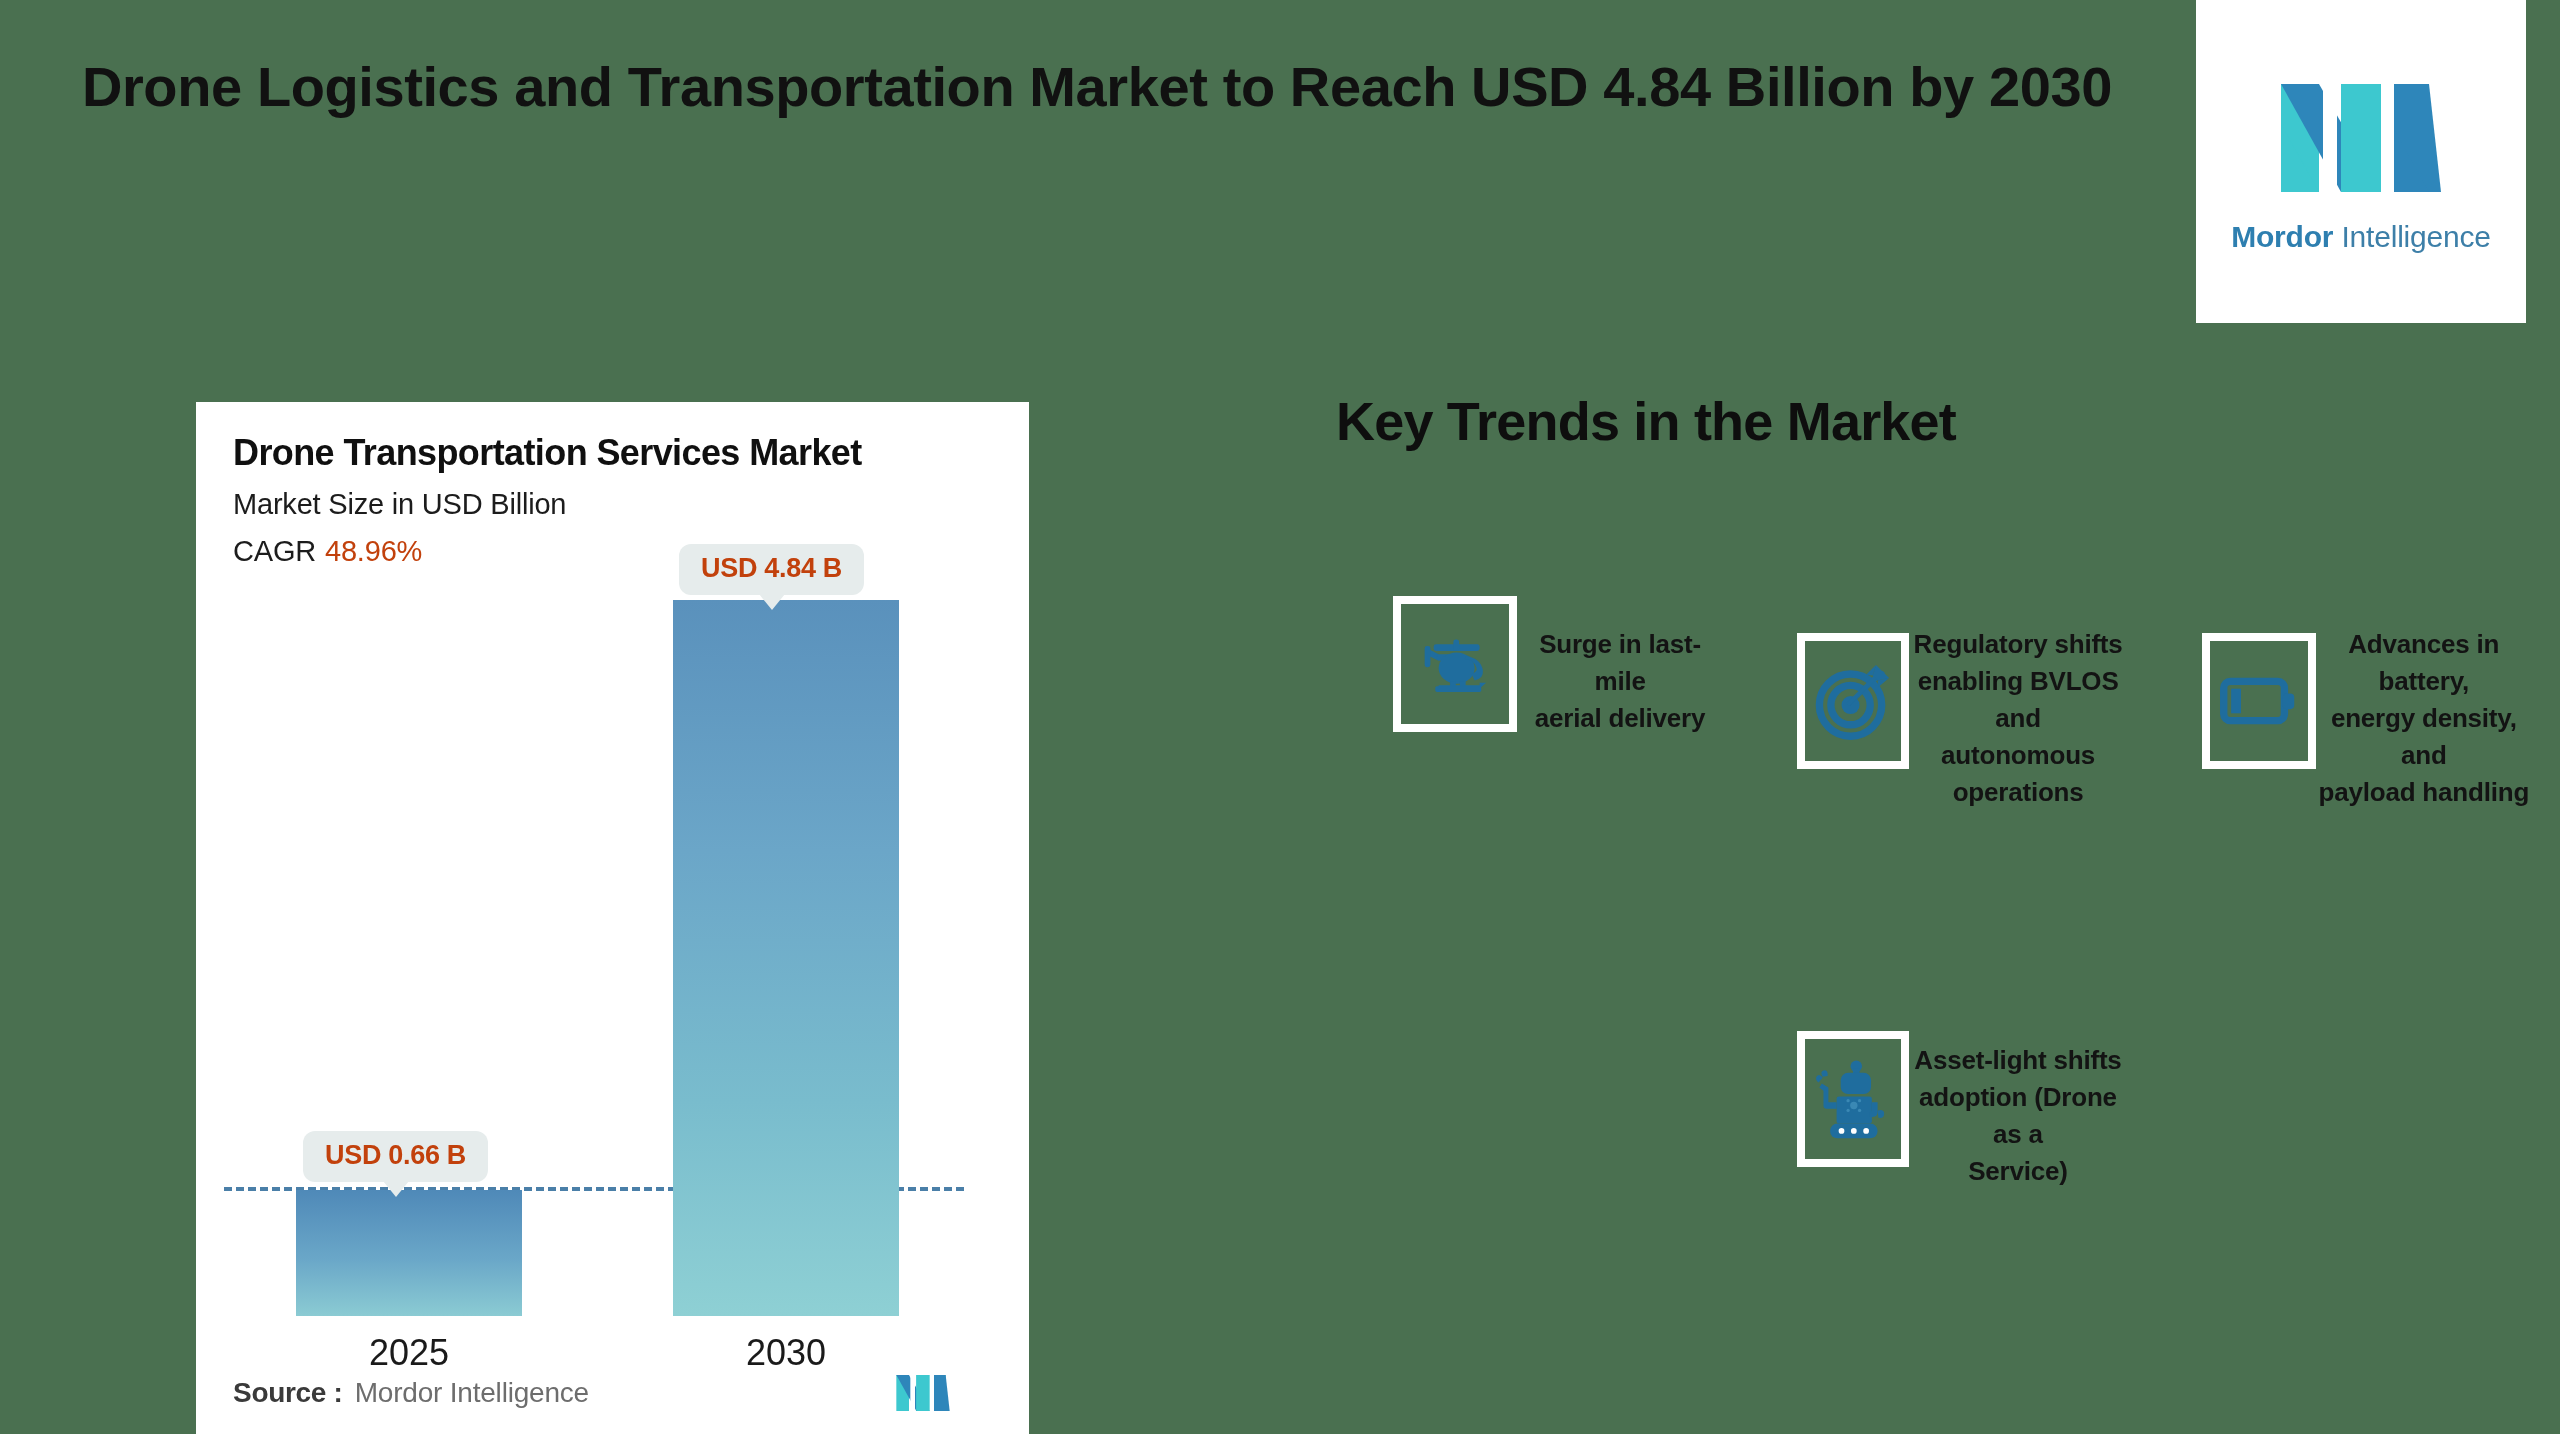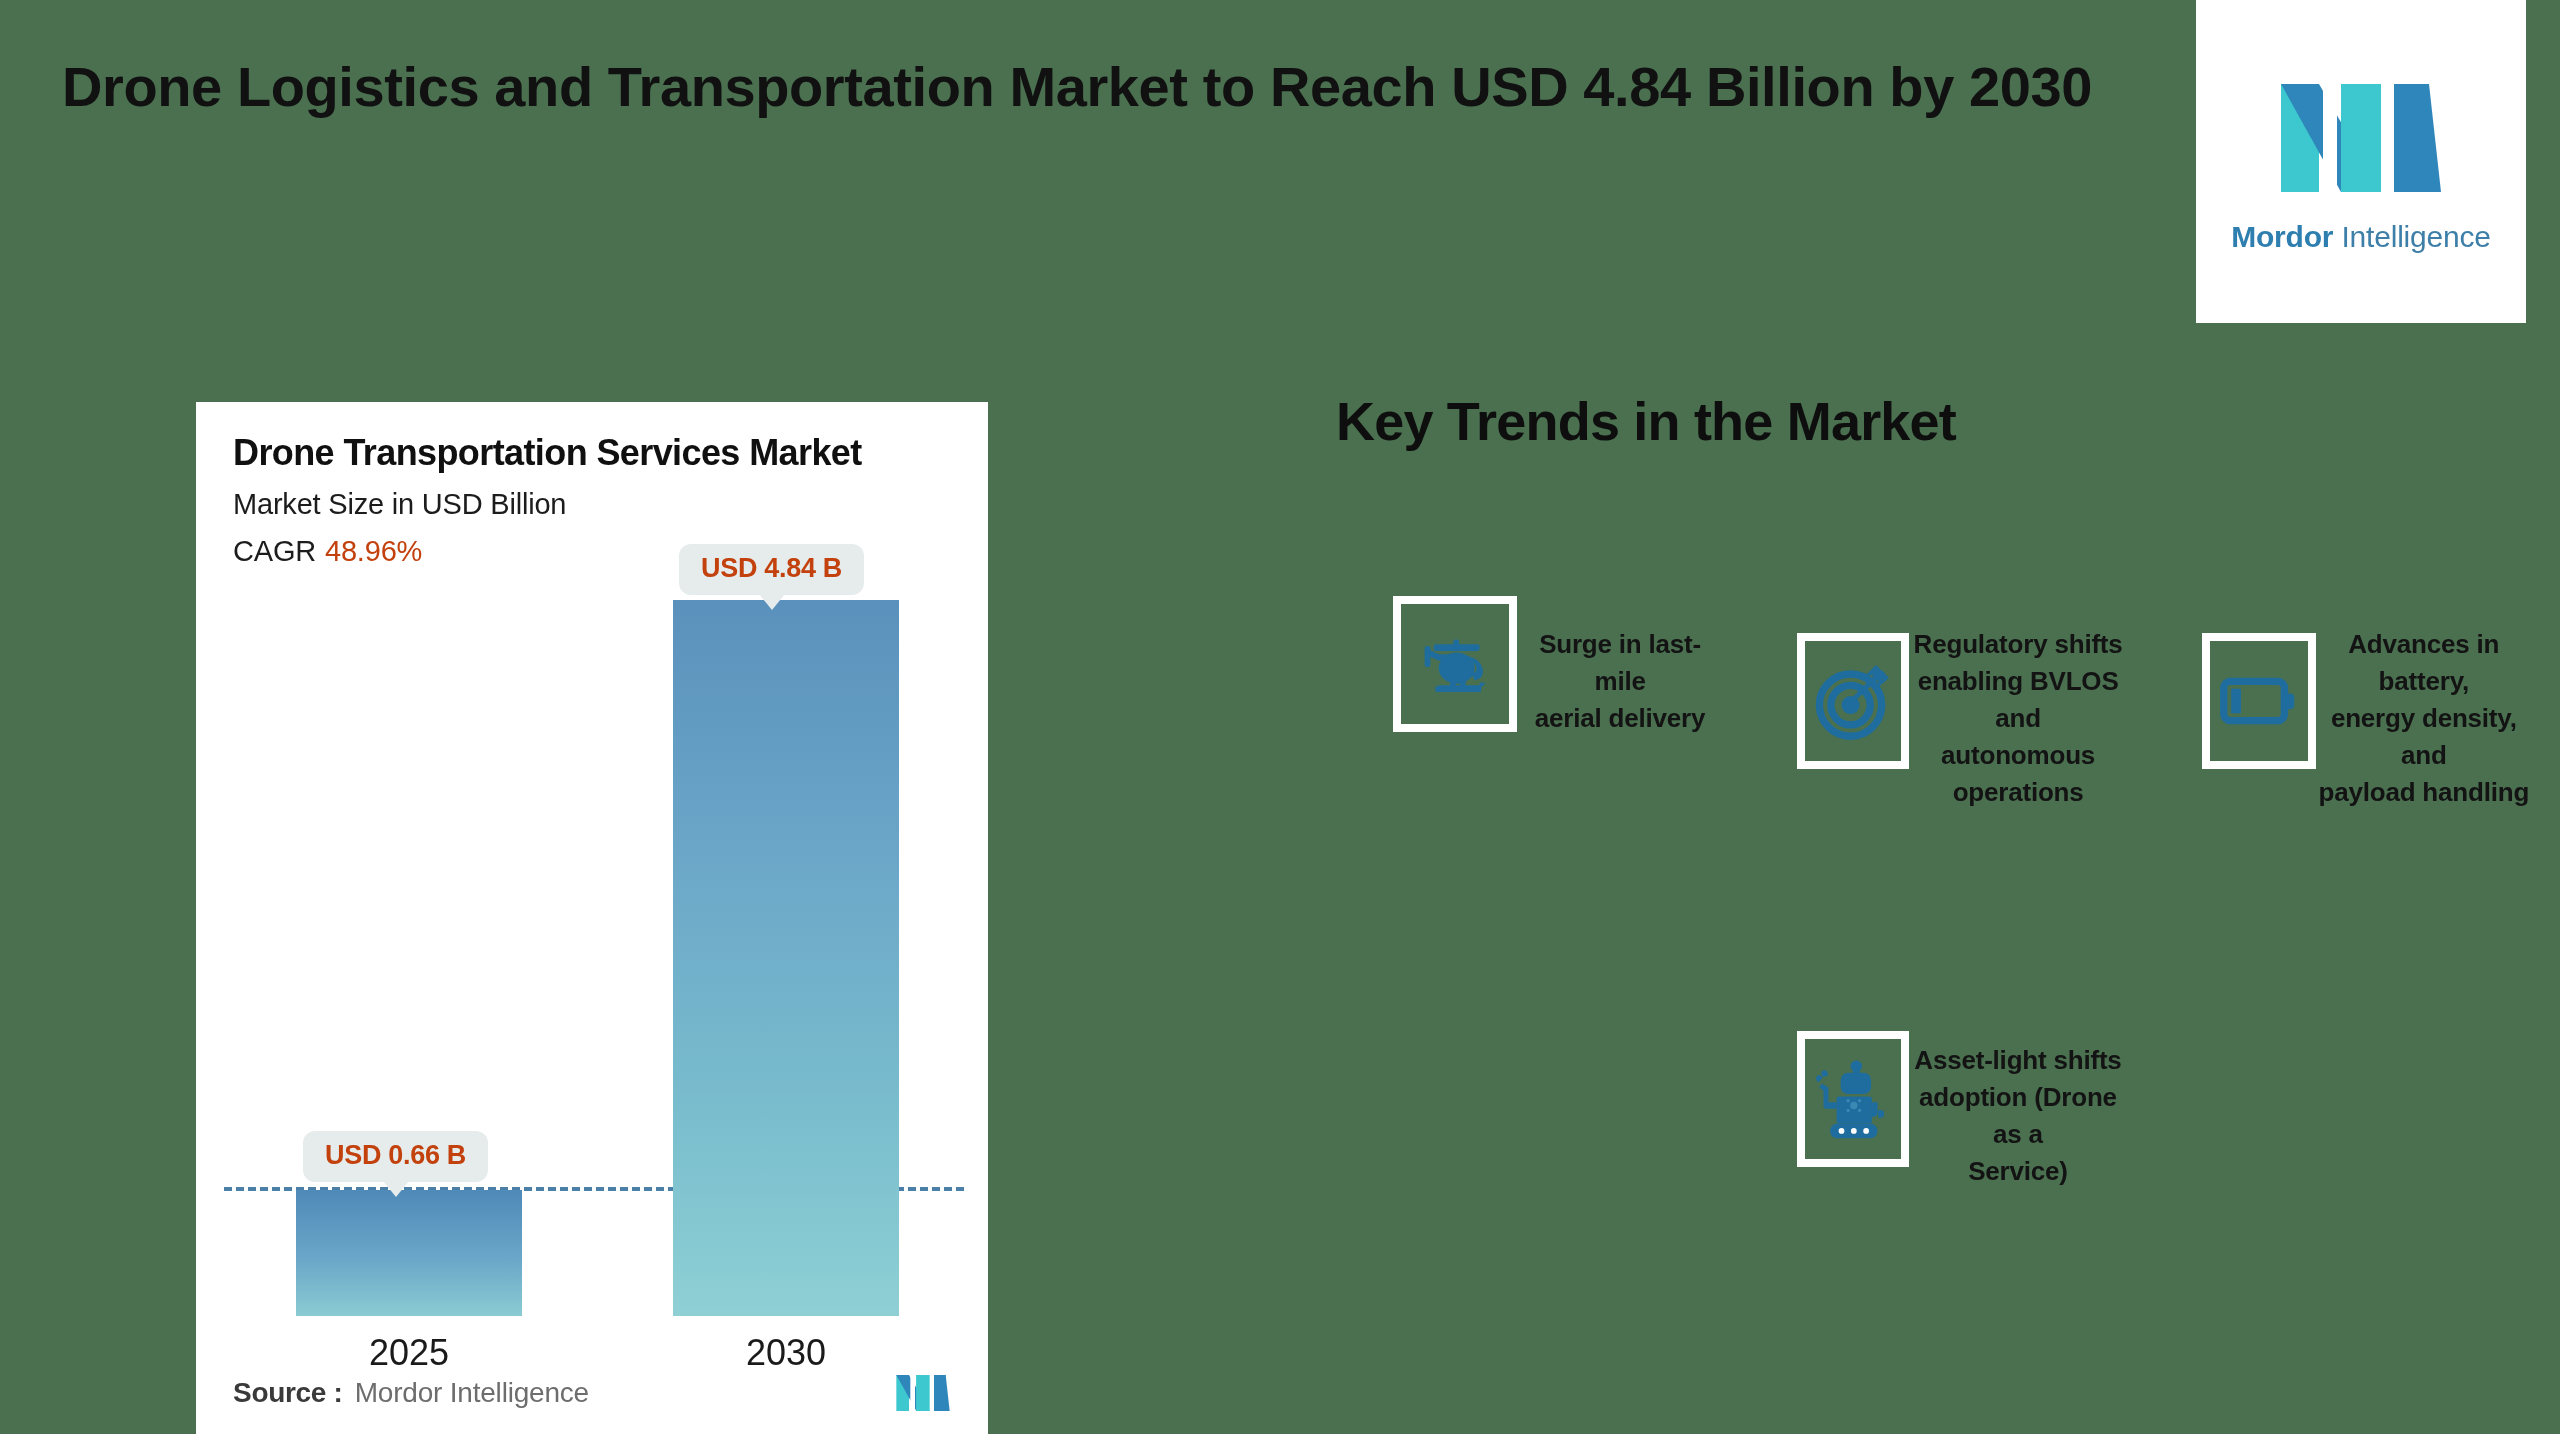--- a/index.html
+++ b/index.html
@@ -22,20 +22,21 @@
     left: 62px;
     top: 52px;
     width: 2050px;
     font-family: "Liberation Sans", sans-serif;
     font-weight: bold;
     font-size: 56px;
     line-height: 1.26;
     letter-spacing: -0.4px;
     color: #111111;
     white-space: pre-wrap;
+    text-align: right;
   }
 
   .brand-card {
     position: absolute;
     left: 2196px;
     top: 0px;
     width: 330px;
     height: 323px;
     background: #ffffff;
     display: flex;
@@ -56,20 +57,21 @@
 
   
   .chart-panel {
     position: absolute;
     left: 196px;
     top: 402px;
     width: 792px;
     height: 1032px;
     background: #ffffff;
     overflow: hidden;
+    padding-left: 41px;
   }
   .chart-title {
     position: absolute;
     left: 37px;
     top: 30px;
     font-size: 36px;
     font-weight: bold;
     color: #101010;
     letter-spacing: -0.6px;
     white-space: nowrap;

